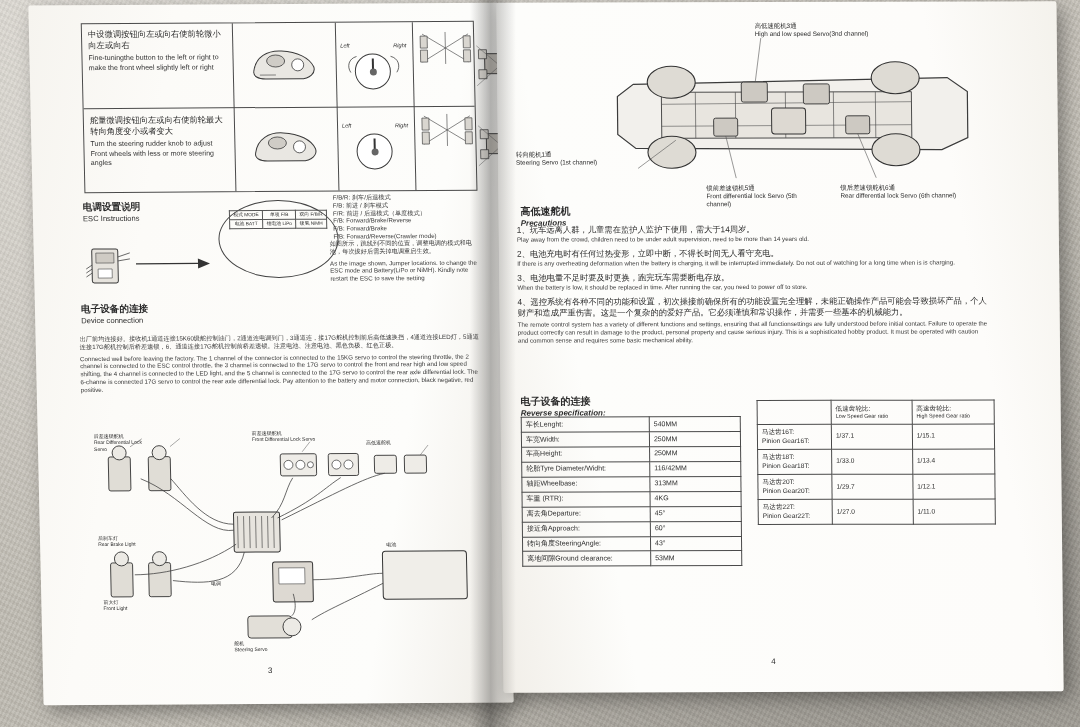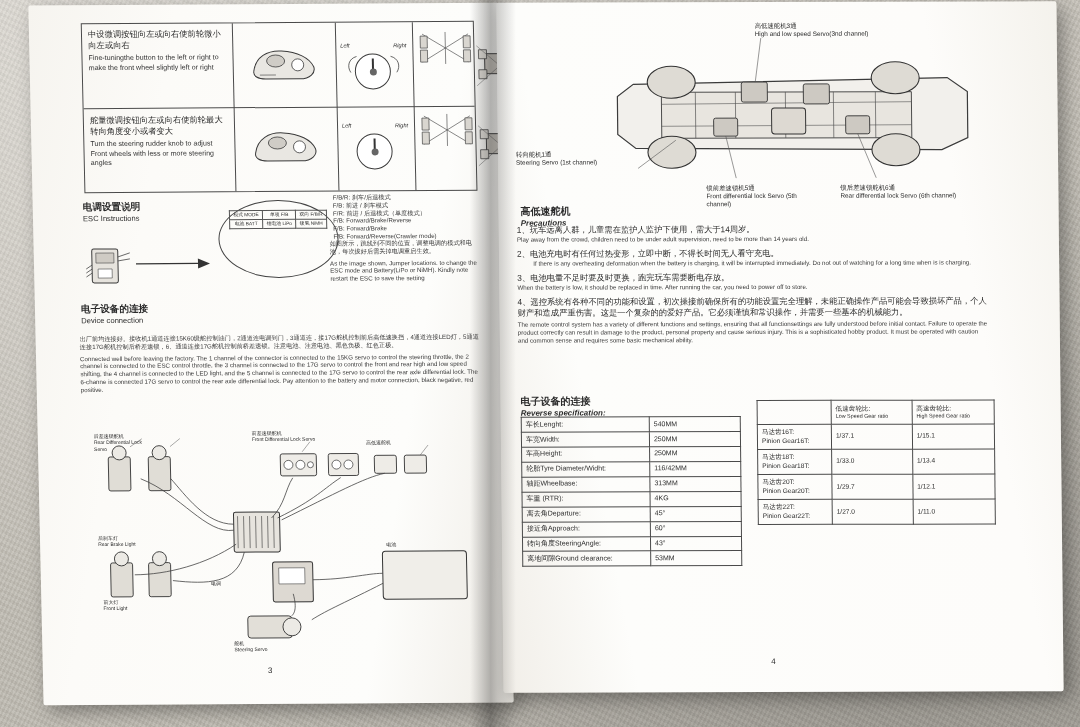--- a/index.html
+++ b/index.html
@@ -460,21 +460,21 @@
         <div class="hd-en">Precautions</div>
       </div>
 
       <div class="r-prec">
         <p>
           <span class="cn" style="display:block;">1、玩车远离人群，儿童需在监护人监护下使用，需大于14周岁。</span>
           <span class="tiny" style="display:block;">Play away from the crowd, children need to be under adult supervision, need to be more than 14 years old.</span>
         </p>
         <p>
           <span class="cn" style="display:block;">2、电池充电时有任何过热变形，立即中断，不得长时间无人看守充电。</span>
-          <span class="tiny" style="display:block;text-align:center;">If there is any overheating deformation when the battery is charging, it will be interrupted immediately. Do not out of watching for a long time when is is charging.</span>
+          <span class="tiny" style="display:block;">If there is any overheating deformation when the battery is charging, it will be interrupted immediately. Do not out of watching for a long time when is is charging.</span>
         </p>
         <p>
           <span class="cn" style="display:block;">3、电池电量不足时要及时更换，跑完玩车需要断电存放。</span>
           <span class="tiny" style="display:block;">When the battery is low, it should be replaced in time. After running the car, you need to power off to store.</span>
         </p>
         <p>
           <span class="cn" style="display:block;">4、遥控系统有各种不同的功能和设置，初次操接前确保所有的功能设置完全理解，未能正确操作产品可能会导致损坏产品，个人财产和造成严重伤害。这是一个复杂的的爱好产品。它必须谨慎和常识操作，并需要一些基本的机械能力。</span>
           <span class="tiny" style="display:block;margin-top:2px;">The remote control system has a variety of different functions and settings, ensuring that all functionsettings are fully understood before initial contact. Failure to operate the product correctly can result in damage to the product, personal property and cause serious injury. This is a sophisticated hobby product. It must be operated with caution and common sense and requires some basic mechanical ability.</span>
         </p>
       </div>

